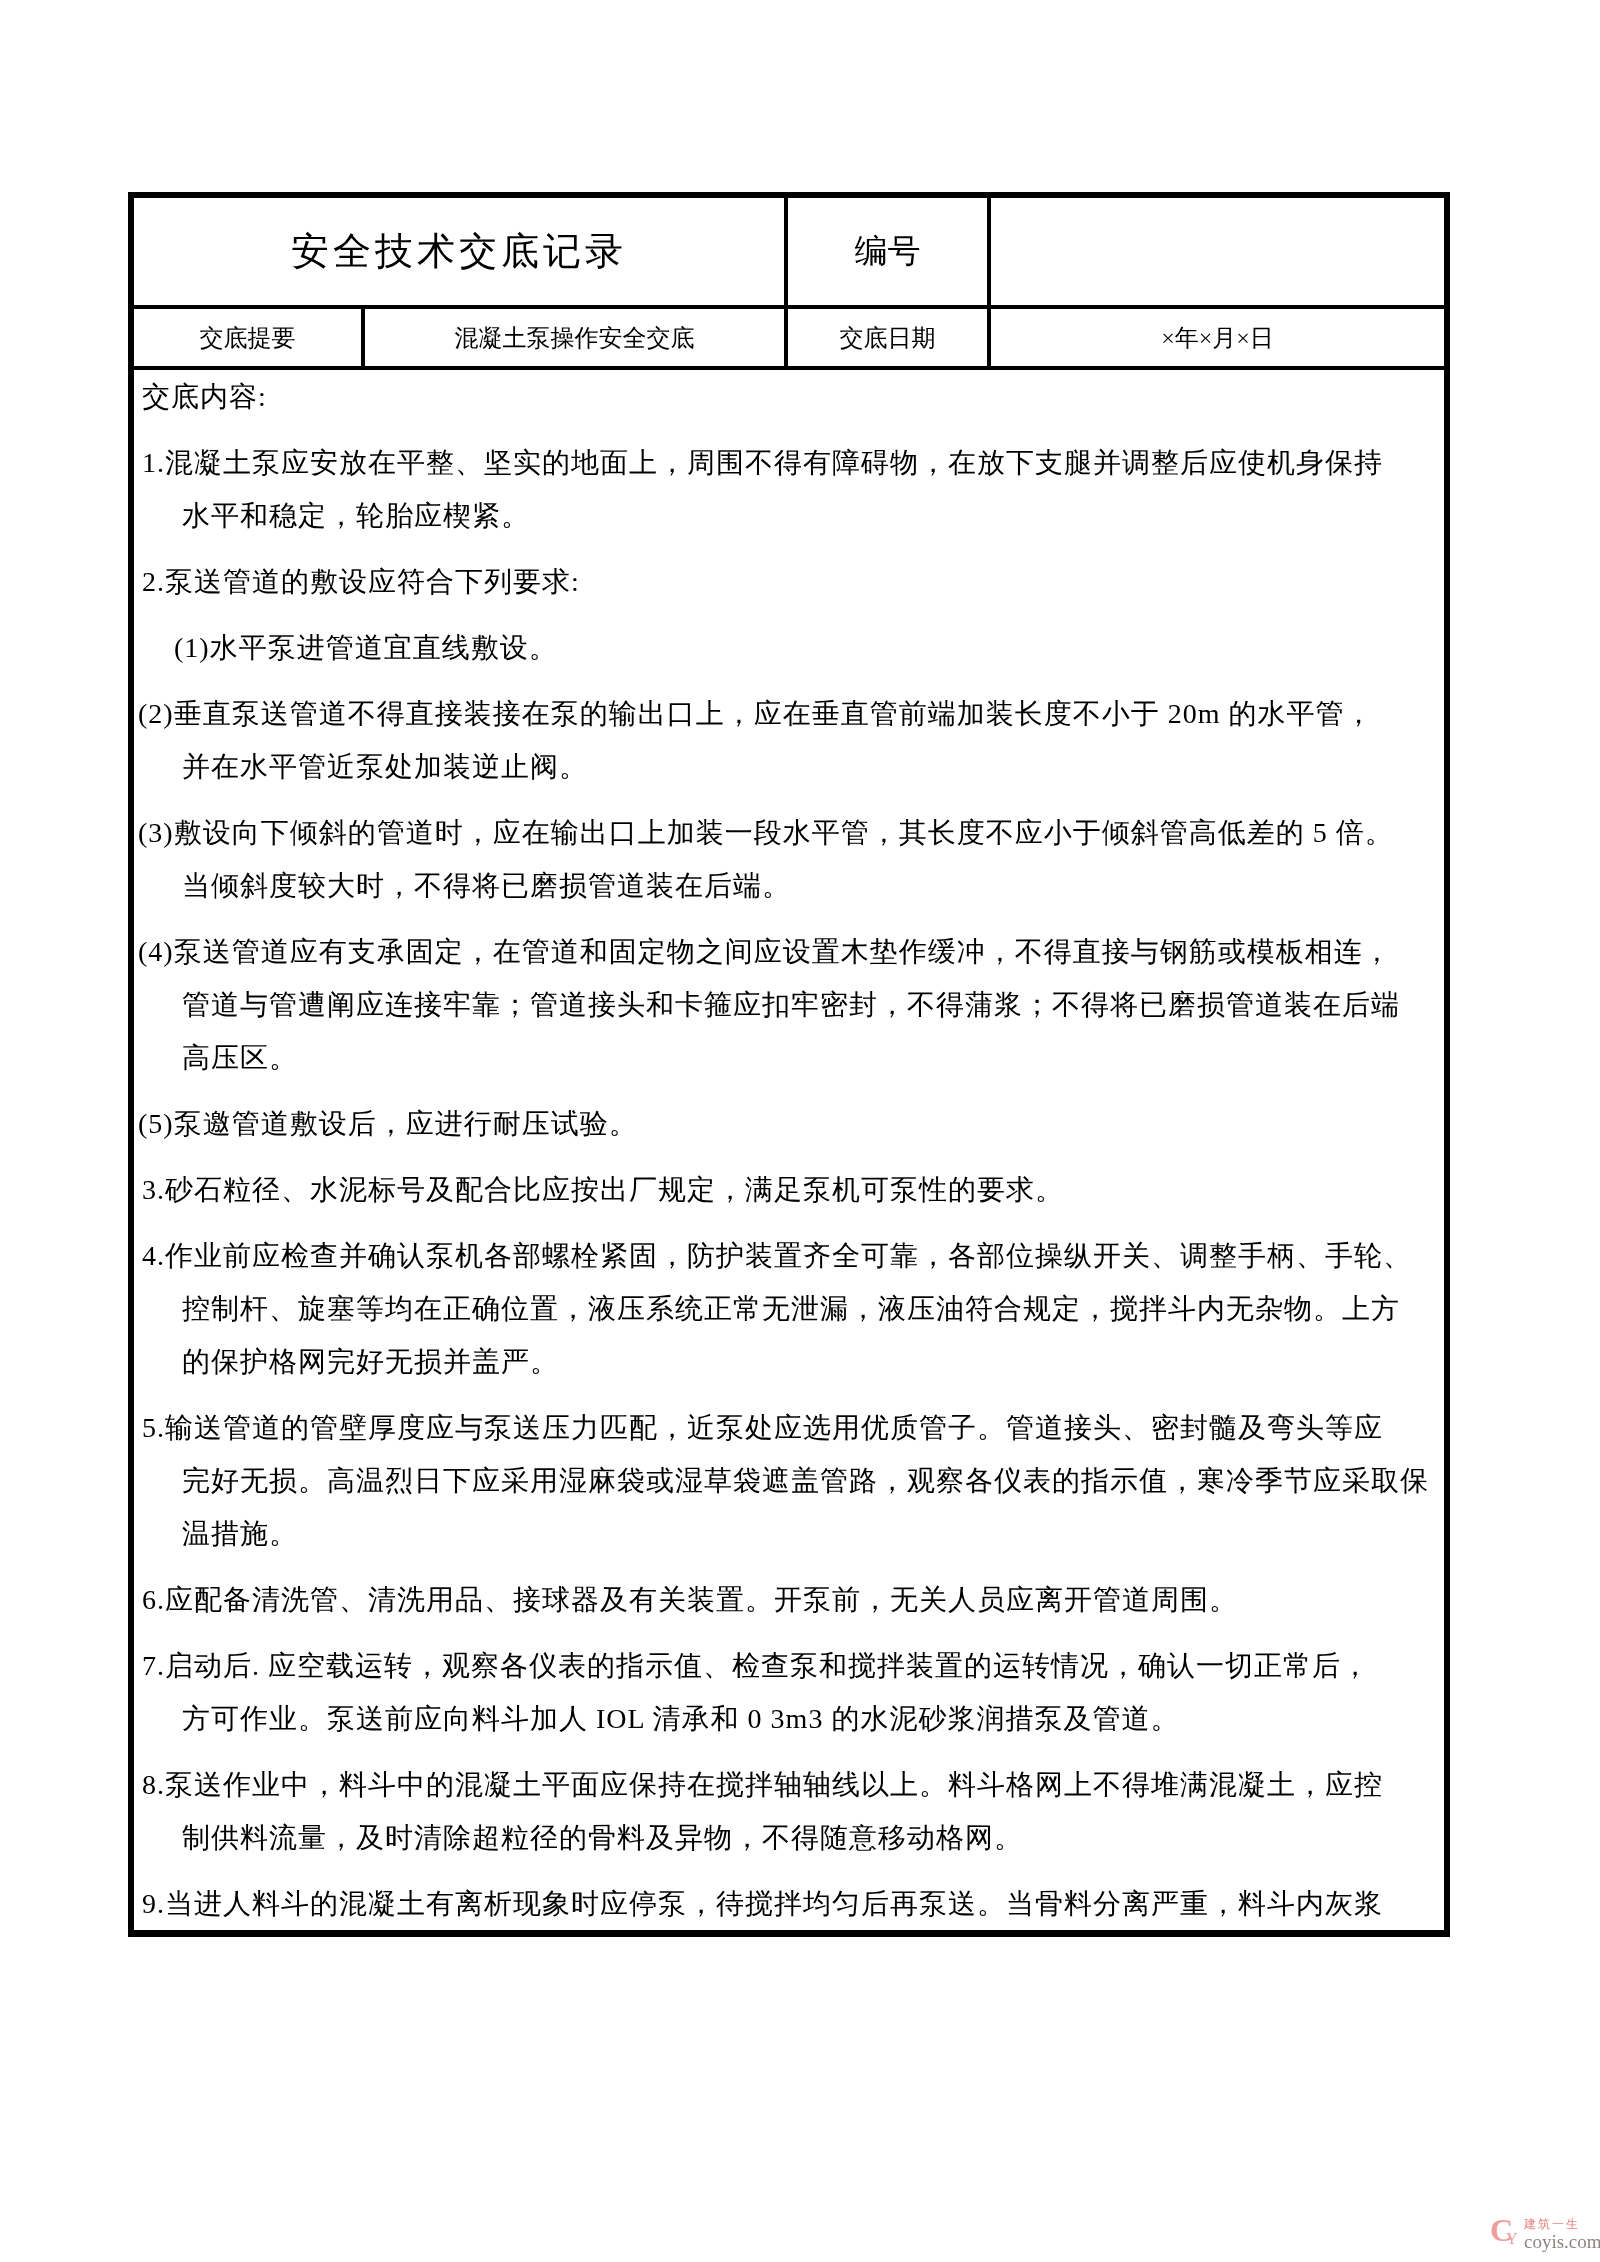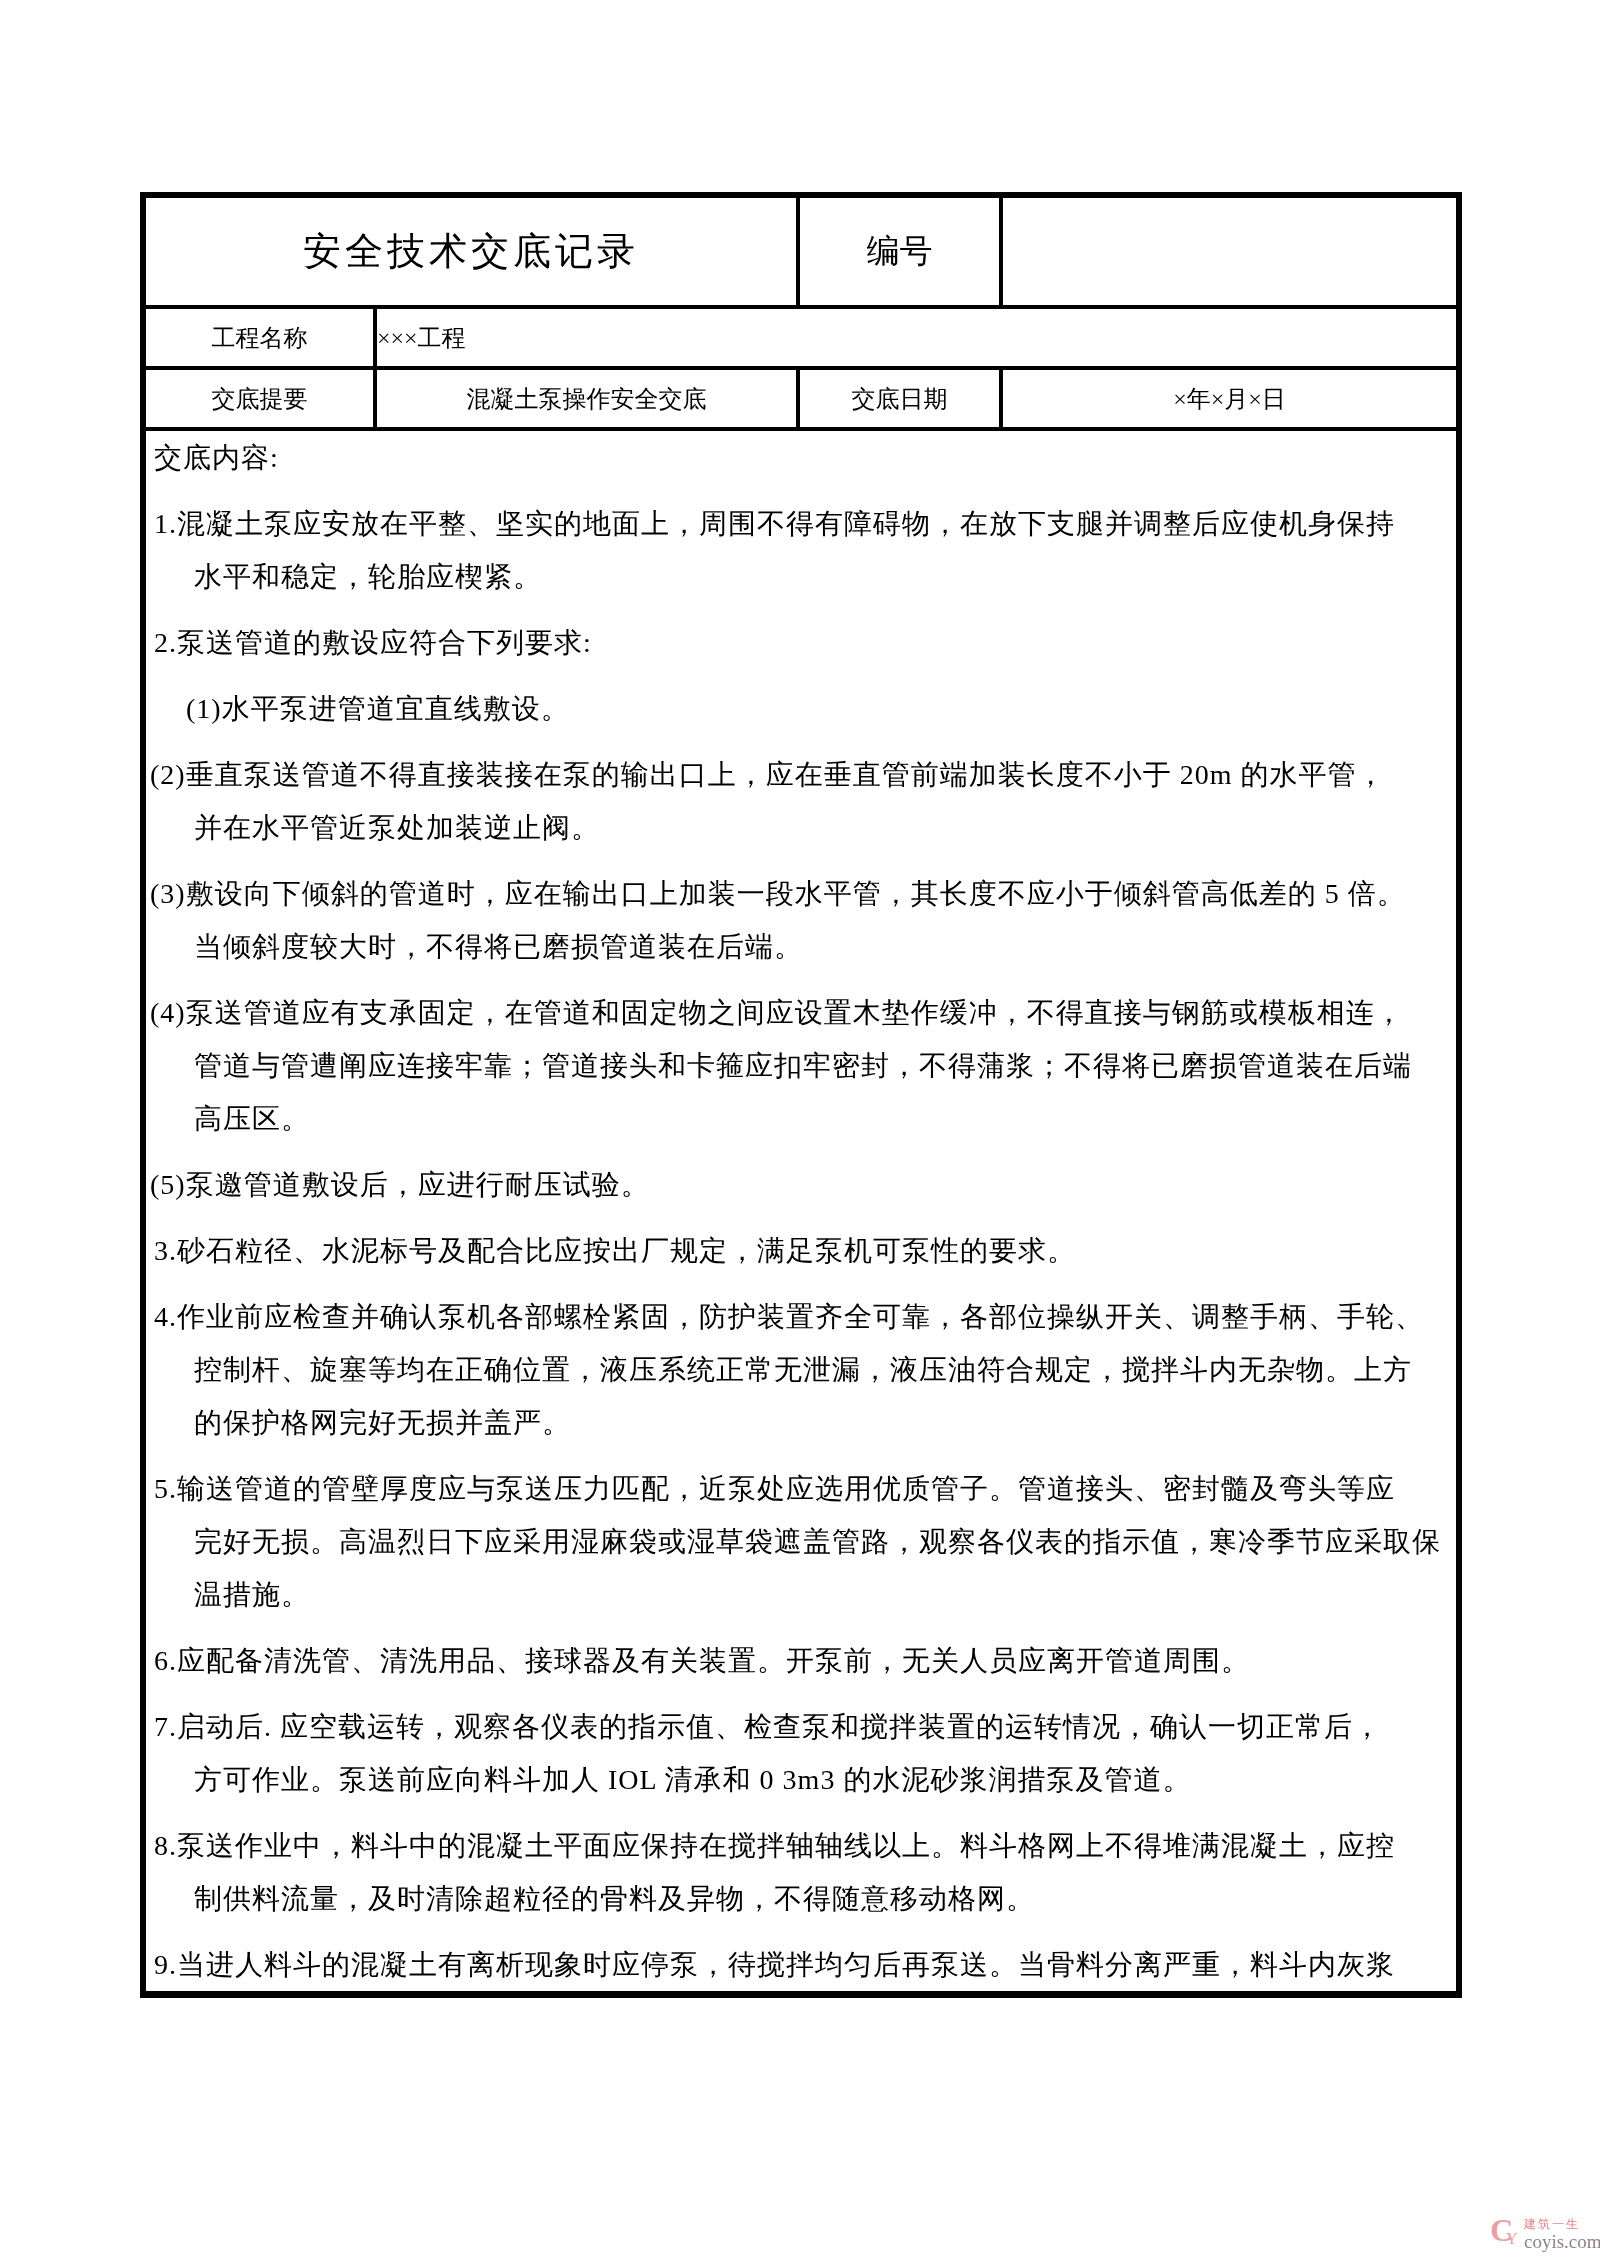--- a/index.html
+++ b/index.html
@@ -9,21 +9,21 @@
     font-family: "Liberation Serif", "DejaVu Serif", serif;
     color: #000000;
     position: relative;
     overflow: hidden;
   }
   .page { position: absolute; left: 0; top: 0; width: 1600px; height: 2262px; }
 
   
   table.doc-table {
     position: absolute;
-    left: 140px; top: 192px;
+    left: 128px; top: 192px;
     width: 1316px;
     border-collapse: collapse;
     table-layout: fixed;
     border: 6px solid #000;
     border-bottom-width: 7px;
   }
   table.doc-table td {
     border: 4px solid #000;
     padding: 0;
     overflow: hidden;
@@ -131,24 +131,20 @@
       <col style="width:203px">
       <col style="width:458px">
     </colgroup>
     <tbody>
       <tr class="r-title">
         <td colspan="2" class="c-title">安全技术交底记录</td>
         <td class="c-no-label">编号</td>
         <td class="c-value"></td>
       </tr>
       <tr class="r-info">
-        <td class="c-label">工程名称</td>
-        <td colspan="3" class="c-value">×××工程</td>
-      </tr>
-      <tr class="r-info">
         <td class="c-label">交底提要</td>
         <td class="c-value-center">混凝土泵操作安全交底</td>
         <td class="c-label">交底日期</td>
         <td class="c-value-center">×年×月×日</td>
       </tr>
       <tr class="r-content">
         <td colspan="4" class="c-content">
           <div class="content-lines">
 
           <div class="tline indent-0">交底内容:</div>

